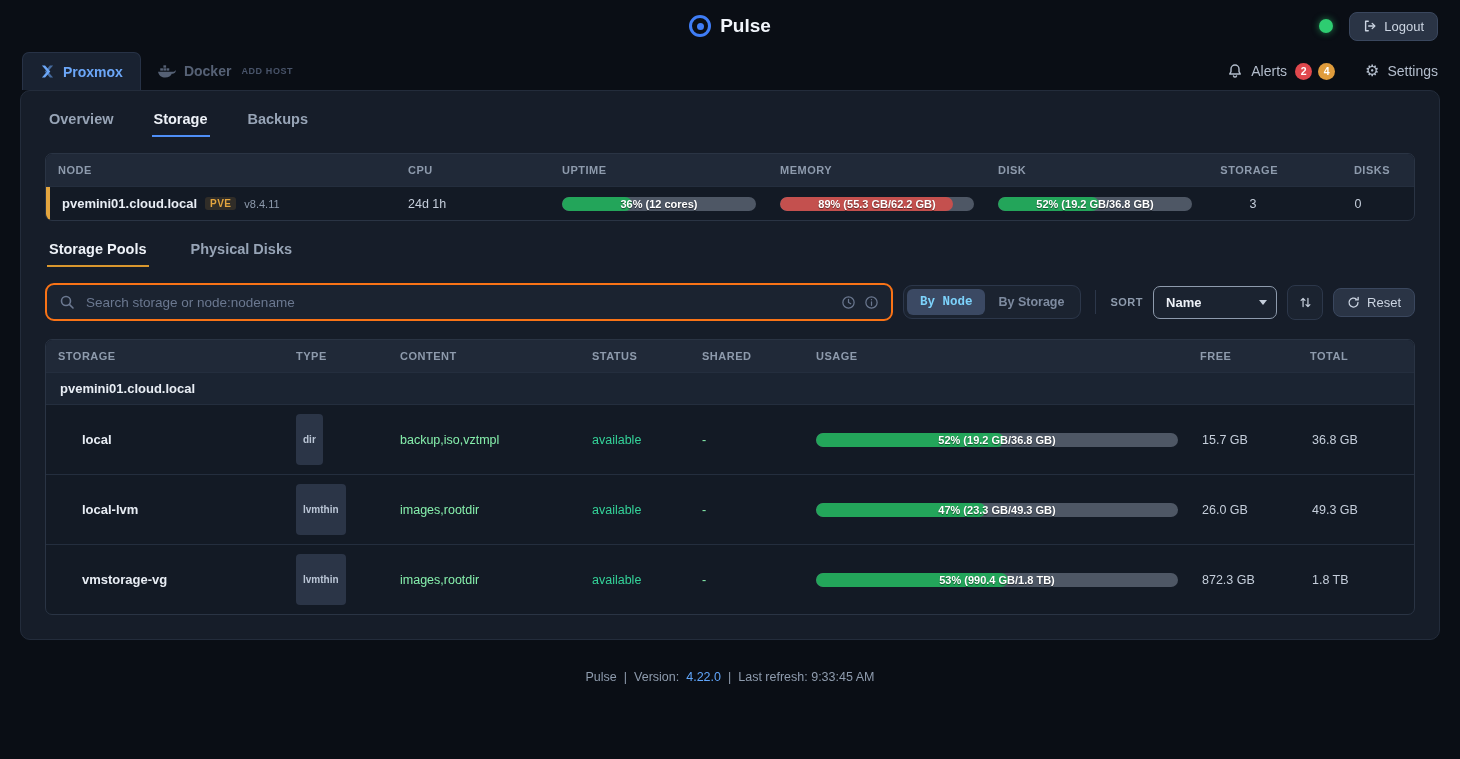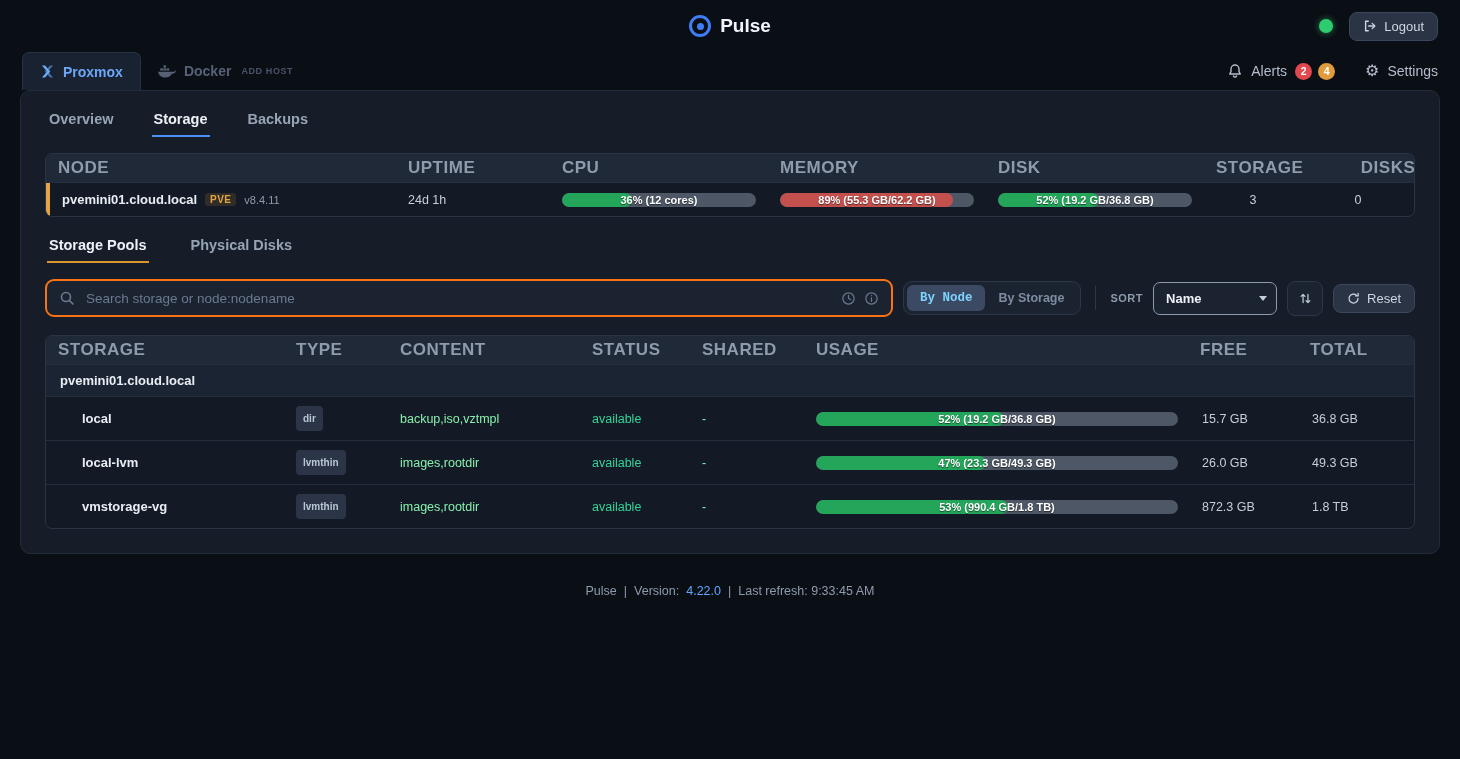--- a/index.html
+++ b/index.html
@@ -36,33 +36,33 @@
   .tabs { display:flex; gap:36px; margin:4px 2px 16px; }
   .tab { font-size:14.5px; font-weight:bold; color:#97a4b6; padding:0 2px 8px; cursor:pointer; border-bottom:2px solid transparent; }
   .tab.active-blue { color:#eef2f8; border-bottom-color:#4f8ff7; }
   .tab.active-amber { color:#eef2f8; border-bottom-color:#d9972e; }
   .sub-tabs { display:flex; gap:40px; margin:20px 2px 16px; }
   
   .table { border:1px solid #2a3444; border-radius:7px; overflow:hidden; background:#131a25; }
   .grid-node { display:grid; grid-template-columns:350px 154px 218px 218px 218px 1fr 112px; align-items:center; }
   .grid-storage { display:grid; grid-template-columns:238px 104px 192px 110px 114px 1fr 110px 116px; align-items:center; }
   .thead { background:#202938; }
-  .th { font-size:17px; font-weight:bold; letter-spacing:.5px; color:#8e9bad; padding:4px 12px; white-space:nowrap; }
+  .th { font-size:11px; font-weight:bold; letter-spacing:.5px; color:#8e9bad; padding:10px 12px; white-space:nowrap; }
   .th.right { text-align:right; padding-right:24px; }
   .cell { padding:9px 12px; font-size:12.5px; color:#c5cedb; white-space:nowrap; }
   .cell.center { text-align:center; }
   .trow { border-top:1px solid #242e3e; position:relative; }
   .trow.node-row::before { content:""; position:absolute; left:0; top:0; bottom:0; width:4px; background:#e3a53f; }
   .group-row { border-top:1px solid #242e3e; background:#1b2432; padding:8px 14px; font-weight:bold; font-size:13px; color:#e8edf4; }
   .name-cell { display:flex; align-items:center; gap:8px; padding:9px 12px 9px 16px; }
   .node-name { font-weight:bold; font-size:13px; color:#e8edf4; }
   .pve-badge { font-size:10px; font-weight:bold; color:#e3a53f; background:rgba(227,165,63,.14); padding:1px 5px; border-radius:3px; letter-spacing:.4px; }
   .ver { font-size:11px; color:#8e9bad; }
   .storage-name { font-weight:bold; font-size:13px; color:#e8edf4; padding-left:36px; }
-  .type-badge { display:inline-block; background:#2b3547; color:#bac5d5; font-size:10px; font-weight:bold; padding:7px 7px; border-radius:4px; }
+  .type-badge { display:inline-block; background:#2b3547; color:#bac5d5; font-size:10px; font-weight:bold; padding:20px 7px; border-radius:4px; }
   .status-ok { color:#34d399; }
   .muted { color:#86efac; }
   
   .bar { position:relative; height:14px; border-radius:7px; background:#4e5765; overflow:hidden; width:194px; }
   .bar.wide { width:362px; }
   .bar-fill { position:absolute; left:0; top:0; bottom:0; border-radius:7px; }
   .bar-label { position:absolute; inset:0; display:flex; align-items:center; justify-content:center; font-size:11px; font-weight:bold; color:#fff; text-shadow:0 1px 1px rgba(0,0,0,.55); }
   
   .toolbar { display:flex; align-items:center; gap:10px; margin:0 0 18px; }
   .search { flex:1; display:flex; align-items:center; gap:9px; background:#1b2330; border:2px solid #f97316; border-radius:9px; height:38px; padding:0 12px; }
@@ -147,22 +147,22 @@
 
   <div class="tabs">
     <div class="tab">Overview</div>
     <div class="tab active-blue">Storage</div>
     <div class="tab">Backups</div>
   </div>
 
   <div class="table">
     <div class="grid-node thead">
       <div class="th">NODE</div>
+      <div class="th">CPU</div>
       <div class="th">UPTIME</div>
-      <div class="th">CPU</div>
       <div class="th">MEMORY</div>
       <div class="th">DISK</div>
       <div class="th right">STORAGE</div>
       <div class="th right">DISKS</div>
     </div>
     <div class="grid-node trow node-row">
       <div class="name-cell">
         <span class="node-name">pvemini01.cloud.local</span>
         <span class="pve-badge">PVE</span>
         <span class="ver">v8.4.11</span>

